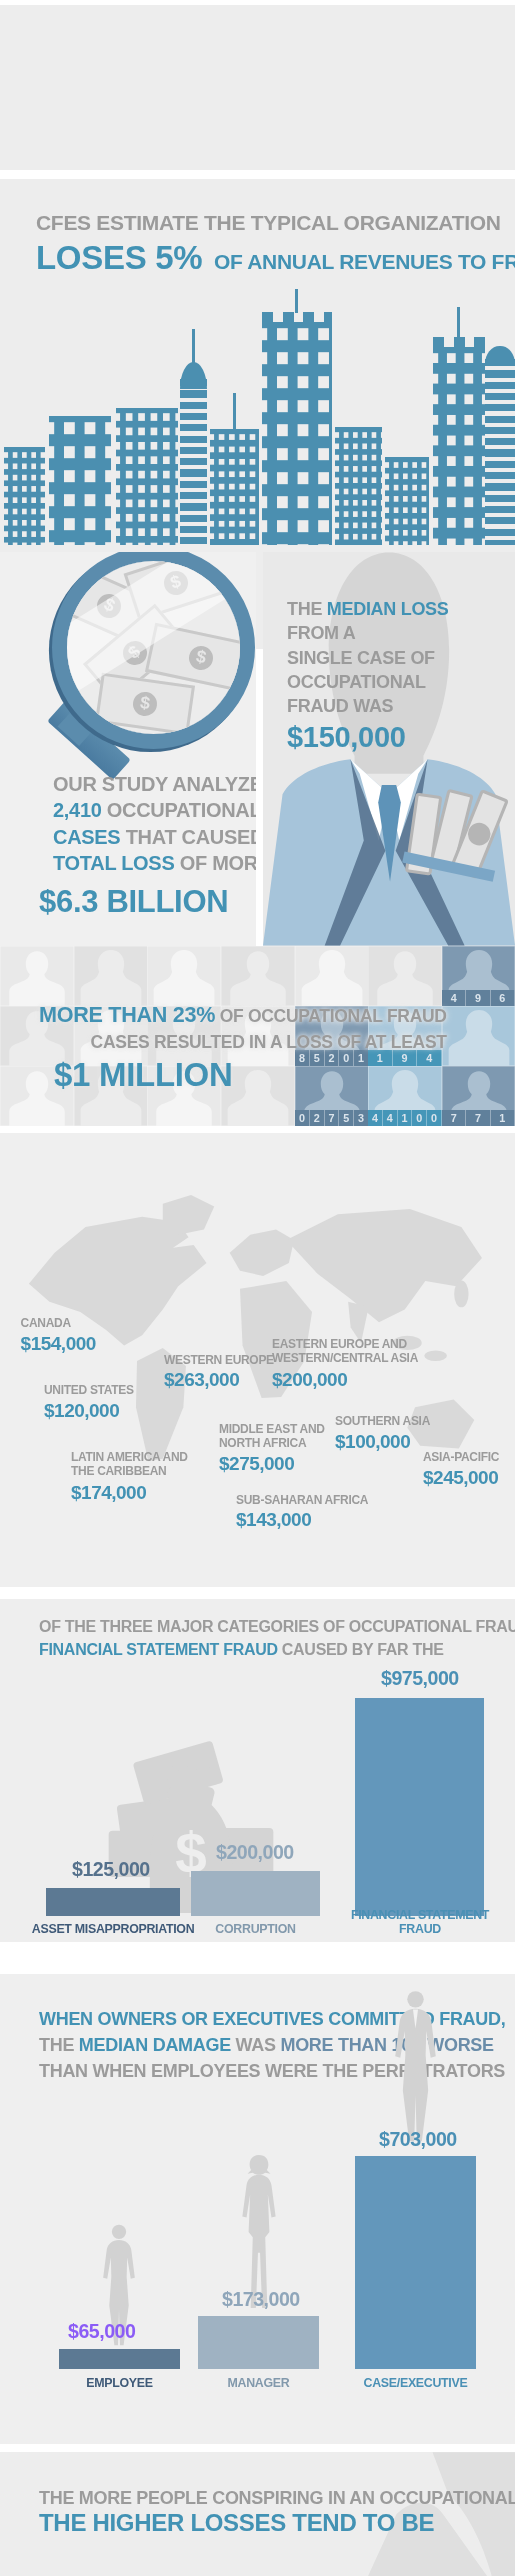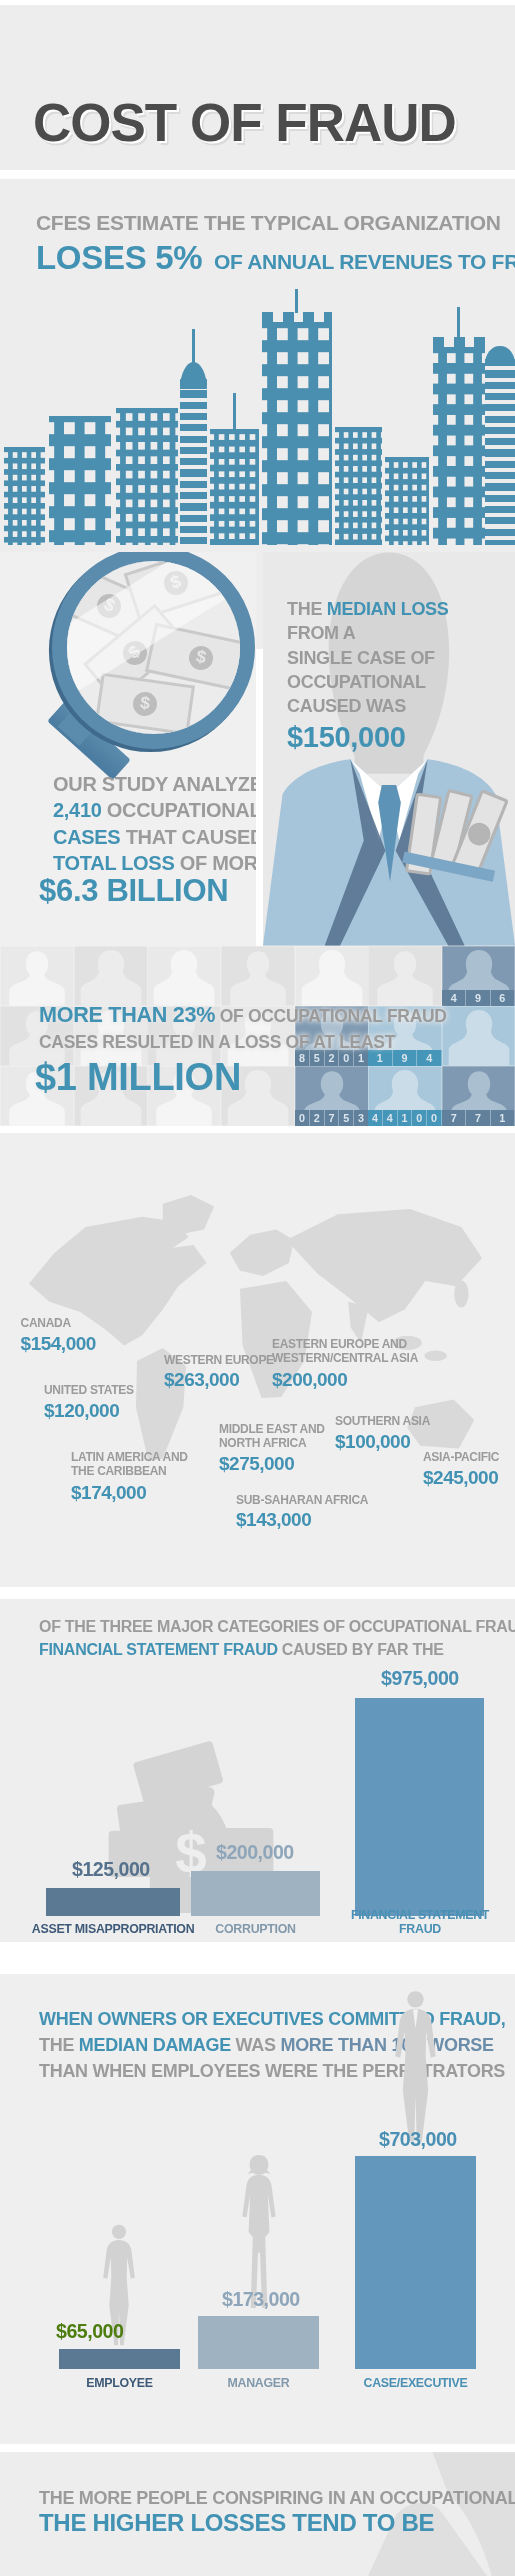--- a/index.html
+++ b/index.html
@@ -50,21 +50,20 @@
   .regname{position:absolute;font-weight:bold;font-size:12px;color:#9b9b9b;letter-spacing:-0.3px;line-height:1.15;white-space:nowrap;}
   .regval{position:absolute;font-weight:bold;font-size:19px;color:#4292b4;letter-spacing:-0.5px;white-space:nowrap;}
   .h1{font-weight:bold;letter-spacing:-0.3px;white-space:nowrap;}
 </style>
 </head>
 <body>
 
 <div id="page">
 
   <div class="sec" style="top:5.2px;height:165px;">
-    <div class="title-line t-dark" style="top:87px;">COST OF FRAUD</div>
   </div>
 
   <div class="sec" style="top:179px;height:470px;">
     <div class="abs h1 gray" style="left:36px;top:32px;font-size:21px;">CFES ESTIMATE THE TYPICAL ORGANIZATION</div>
     <div class="abs" style="left:36px;top:60px;white-space:nowrap;">
       <span class="h1 blue" style="font-size:33px;">LOSES 5%</span>
       <span class="h1 blue" style="font-size:21px;margin-left:9.3px;">OF ANNUAL REVENUES TO FRAUD</span>
     </div>
 
     <div class="abs" style="left:0;top:0;width:515px;height:366px;">
@@ -110,21 +109,21 @@
           <div class="glare" style="left:-20.6px;top:15.5px;"></div>
         </div>
       </div>
     </div>
     <div class="abs h1" style="left:53px;top:219px;font-size:20px;line-height:1.32;">
       <span class="gray">OUR STUDY ANALYZED</span><br>
       <span class="blue">2,410</span><span class="gray"> OCCUPATIONAL FRAUD</span><br>
       <span class="blue">CASES</span><span class="gray"> THAT CAUSED A</span><br>
       <span class="blue">TOTAL LOSS</span><span class="gray"> OF MORE THAN</span>
     </div>
-    <div class="abs h1 blue" style="left:39px;top:321px;font-size:31px;">$6.3 BILLION</div>
+    <div class="abs h1 blue" style="left:39px;top:332px;font-size:31px;">$6.3 BILLION</div>
   </div>
 
   <div class="abs" style="left:263px;top:552px;width:252px;height:394px;background:#e9e9e9;overflow:hidden;">
 
     <svg width="252" height="394" viewBox="0 0 490 764" style="position:absolute;left:0;top:0;">
       <path d="M245 0 C175 0 128 80 128 190 C128 290 160 360 178 395 L178 430 L312 430 L312 395 C330 360 362 290 362 190 C362 80 315 0 245 0 Z" fill="#d5d5d5"></path>
       <path d="M0 764 L38 470 C60 430 120 408 170 402 L245 470 L320 402 C370 408 430 430 452 470 L490 764 Z" fill="#a6c4da"></path>
       <path d="M170 402 L245 470 L225 560 L188 430 Z" fill="#ffffff"></path>
       <path d="M320 402 L245 470 L265 560 L302 430 Z" fill="#ffffff"></path>
       <path d="M231 452 L259 452 L268 486 L247 640 L224 486 Z" fill="#5e93b8"></path>
@@ -134,21 +133,21 @@
         <rect x="0" y="0" width="46" height="150" rx="4" fill="#e3e3e3" stroke="#b5b5b5" stroke-width="6"></rect>
         <rect x="52" y="-14" width="46" height="150" rx="4" fill="#e3e3e3" stroke="#b5b5b5" stroke-width="6" transform="rotate(6 75 61)"></rect>
         <rect x="104" y="-20" width="52" height="160" rx="4" fill="#e3e3e3" stroke="#b5b5b5" stroke-width="6" transform="rotate(14 130 60)"></rect>
         <circle cx="130" cy="60" r="22" fill="#b5b5b5" transform="rotate(14 130 60)"></circle>
         <rect x="-10" y="120" width="180" height="22" fill="#7ba6c6" transform="rotate(4 80 131)"></rect>
       </g>
     </svg>
     <div class="abs h1" style="left:24px;top:45px;font-size:18px;line-height:1.35;white-space:normal;width:216px;">
       <span class="gray">THE </span><span class="blue">MEDIAN LOSS</span><span class="gray"> FROM A</span><br>
       <span class="gray">SINGLE CASE OF OCCUPATIONAL</span><br>
-      <span class="gray">CAUSED WAS </span><span class="blue" style="font-size:29px;margin-top:10px;">$150,000</span>
+      <span class="gray">FRAUD WAS </span><span class="blue" style="font-size:29px;margin-top:10px;">$150,000</span>
     </div>
   </div>
 
   <div class="sec" style="top:946px;height:179px;background:#e7e7e7;">
 
     <div id="mugs" class="abs" style="left:0;top:0;width:515px;height:179px;">
         <div class="tile" style="left:0px;top:0px;width:74px;height:60px;background:#e9e9e9;box-shadow:inset 0 0 0 0.5px rgba(255,255,255,0.5);">
           <svg width="66" height="66" viewBox="0 0 100 100" fill="#f5f5f5">
             <path d="M50 14c-10 0-17 8-17 19 0 7 2 12 6 16-1 7-8 10-17 13-9 3-14 7-14 13v25h84V75c0-6-5-10-14-13-9-3-16-6-17-13 4-4 6-9 6-16 0-11-7-19-17-19z"></path>
           </svg>
@@ -285,25 +284,25 @@
         <div class="dg">1</div>
         <div class="dg">0</div>
         <div class="dg">0</div>
     </div>
     <div class="plate slate" style="left:442px;top:164px;width:73px;">
       <div class="dg">7</div>
         <div class="dg">7</div>
         <div class="dg">1</div>
     </div>
 
-    <div class="abs h1" style="left:39px;top:54px;font-size:17.5px;line-height:1.4;text-shadow:0 0 4.1px #e7e7e7,0 0 7.2px #e7e7e7;">
+    <div class="abs h1" style="left:39px;top:54px;font-size:17.5px;line-height:1.4;text-shadow:0 0 4.1px #e7e7e7,0 0 7.2px #e7e7e7;text-align:right;">
       <span class="blue" style="font-size:21.6px;">MORE THAN 23%</span><span class="gray"> OF OCCUPATIONAL FRAUD</span><br>
       <span class="gray">CASES RESULTED IN A LOSS OF AT LEAST</span>
     </div>
-    <div class="abs h1 blue" style="left:35px;top:110px;font-size:38px;text-shadow:0 0 5.2px #e7e7e7;">$1 MILLION</div>
+    <div class="abs h1 blue" style="left:54px;top:110px;font-size:33px;text-shadow:0 0 5.2px #e7e7e7;">$1 MILLION</div>
   </div>
 
   <div class="sec" style="top:1133px;height:454px;background:#efefef;">
     <svg width="500" height="381" viewBox="0 0 970 740" style="position:absolute;left:7.7px;top:58px;" fill="#d9d9d9">
       <path d="M40 180 L90 120 L150 70 L260 50 L330 60 L350 90 L320 110 L360 105 L385 140 L330 185 L300 230 L260 280 L225 300 L190 270 L140 235 L80 215 Z"></path>
       <path d="M300 25 L355 8 L400 30 L380 75 L330 85 L300 55 Z"></path>
       <path d="M250 330 L300 305 L345 340 L340 420 L300 520 L272 525 L248 420 Z"></path>
       <path d="M430 120 L470 85 L520 75 L555 95 L545 140 L495 165 L450 155 Z"></path>
       <path d="M450 190 L540 175 L590 235 L575 330 L530 400 L492 402 L455 300 Z"></path>
       <path d="M540 95 L640 45 L780 35 L880 70 L920 130 L870 185 L810 175 L770 230 L720 255 L665 210 L600 160 Z"></path>
@@ -394,21 +393,21 @@
       <path d="M50 2 C38 2 32 10 32 20 C32 24 33 28 35 31 L28 38 L38 36 C41 38 45 40 50 40 C55 40 59 38 62 36 L72 38 L65 31 C67 28 68 24 68 20 C68 10 62 2 50 2 Z"></path>
       <path d="M50 40 C37 40 28 48 26 60 L18 120 L26 122 L33 78 L30 150 L38 160 L34 296 L44 296 L48 190 L52 190 L56 296 L66 296 L62 160 L70 150 L67 78 L74 122 L82 120 L74 60 C72 48 63 40 50 40 Z"></path>
     </svg>
     <svg width="57" height="179" viewBox="0 0 90 240" style="position:absolute;left:387px;bottom:288px;" fill="#d2d2d2">
       <circle cx="45" cy="14" r="13"></circle>
       <path d="M45 29 C31 29 22 37 20 49 L13 104 L21 106 L28 64 L29 102 L25 158 L35 238 L43 238 L45 166 L47 238 L55 238 L65 158 L61 102 L62 64 L69 106 L77 104 L70 49 C68 37 59 29 45 29 Z"></path>
       <path d="M41 30 L45 60 L49 30 Z" fill="#f2f2f2"></path>
     </svg>
 
     <div class="vbar" style="left: 59px; width: 121px; bottom: 75px; background: rgb(92, 121, 147); height: 19.6px;"></div>
-    <div class="bar-val" style="left:56px;bottom:101px;color:#4d7c0f;">$65,000</div>
+    <div class="bar-val" style="left:68px;bottom:101px;color:#8b5cf6;">$65,000</div>
     <div class="vbar" style="left: 198px; width: 121px; bottom: 75px; background: rgb(159, 178, 194); height: 53px;"></div>
     <div class="bar-val" style="left:222px;bottom:133px;color:#8fa6ba;">$173,000</div>
     <div class="vbar" style="left: 355px; width: 121px; bottom: 75px; background: rgb(99, 151, 187); height: 213px;"></div>
     <div class="bar-val" style="left:379px;bottom:293px;color:#4a90b5;">$703,000</div>
     <div class="bar-label" style="left:59px;width:121px;bottom:54px;color:#3f5a78;">EMPLOYEE</div>
     <div class="bar-label" style="left:198px;width:121px;bottom:54px;color:#8299ac;">MANAGER</div>
     <div class="bar-label" style="left:355px;width:121px;bottom:54px;color:#4a90b5;">CASE/EXECUTIVE</div>
   </div>
 
   <div class="sec" style="top:2452px;height:370px;background:#ededed;overflow:hidden;">

